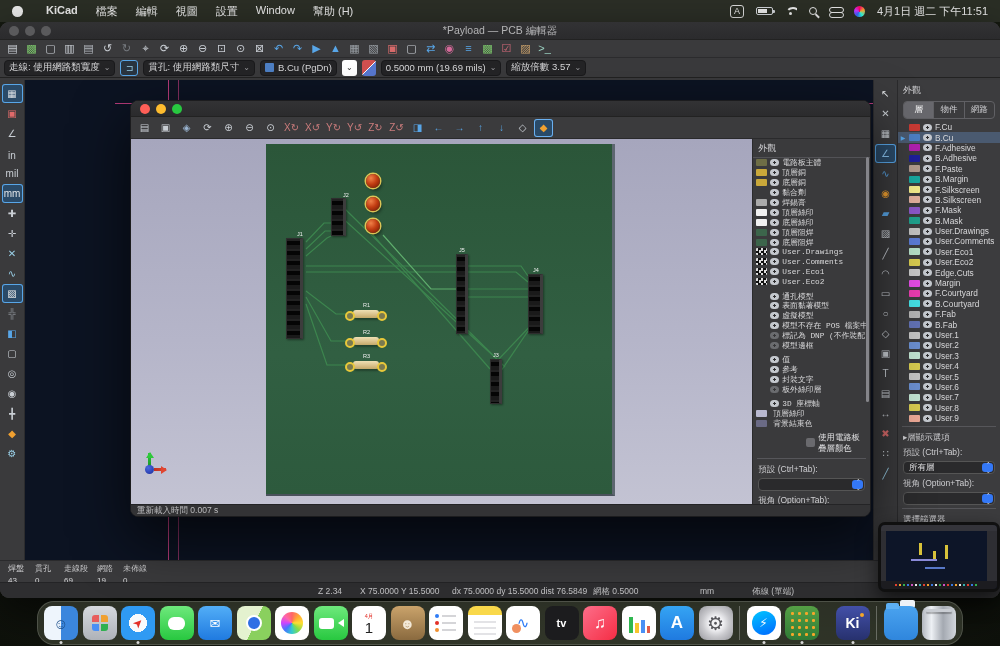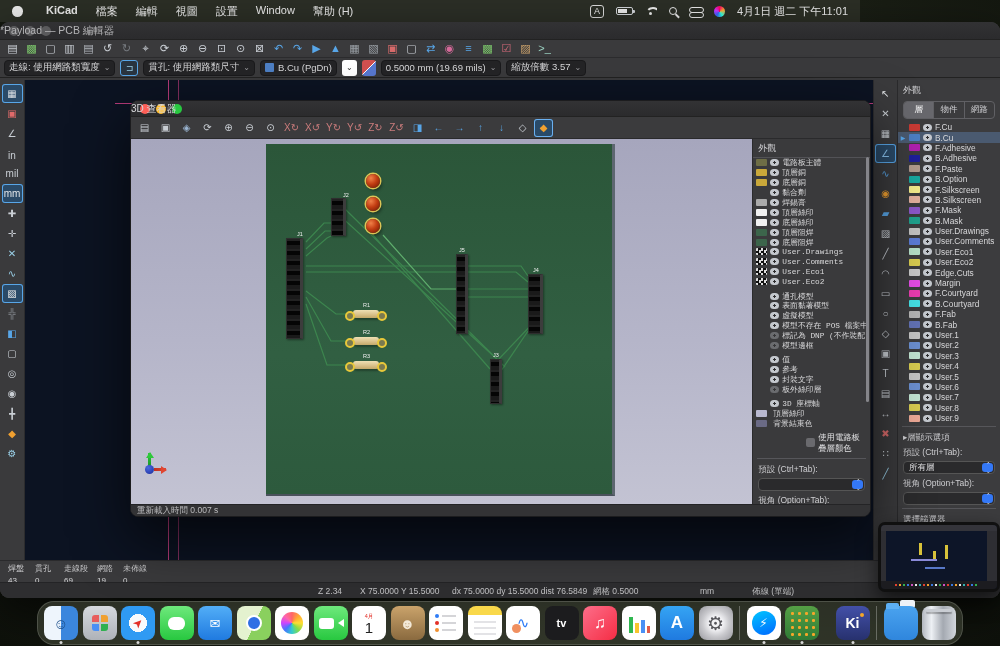--- a/index.html
+++ b/index.html
@@ -1,19 +1,19 @@
 <!DOCTYPE html>
 <html><head>
 <meta charset="utf-8">
 <style>
   *{margin:0;padding:0;box-sizing:border-box;font-family:"Liberation Sans","DejaVu Sans",sans-serif;}
   html,body{width:1000px;height:646px;overflow:hidden;background:#14170f;}
   .stage{position:absolute;inset:0;width:1000px;height:646px;background:radial-gradient(ellipse at 50% 10%,#262b1f 0%,#181c13 55%,#0e110b 100%);}
   
-  .menubar{position:absolute;left:0;top:0;width:860px;height:22px;background:rgba(44,47,38,.96);display:flex;align-items:center;color:#e8e8e8;font-size:11px;}
+  .menubar{position:absolute;left:0;top:0;width:1000px;height:22px;background:rgba(44,47,38,.96);display:flex;align-items:center;color:#e8e8e8;font-size:11px;}
   .menubar .apple{width:11px;height:11px;border-radius:45% 45% 50% 50%;background:#e8e8e8;margin:0 14px 0 12px;}
   .mitem{margin:0 9px;white-space:nowrap;}
   .mitem.bold{font-weight:bold;}
   .mb-right{margin-left:auto;display:flex;align-items:center;gap:12px;padding-right:12px;}
   .inputsrc{border:1px solid #d8d8d8;border-radius:3px;font-size:9px;padding:0 3px;line-height:11px;}
   .batt{width:17px;height:8px;border:1px solid #cfd2d6;border-radius:2px;position:relative;}
   .batt::before{content:"";position:absolute;left:1px;top:1px;bottom:1px;width:9px;background:#e8e8e8;}
   .batt::after{content:"";position:absolute;right:-3px;top:2px;width:2px;height:3px;background:#cfd2d6;border-radius:0 1px 1px 0;}
   .wifi{width:12px;height:9px;position:relative;overflow:hidden;}
   .wifi::before{content:"";position:absolute;left:0;top:0;width:12px;height:12px;border:2px solid #e8e8e8;border-radius:50%;clip-path:polygon(50% 50%,0 0,100% 0);}
@@ -24,21 +24,21 @@
   .ccicon::before,.ccicon::after{content:"";position:absolute;left:0;width:13px;height:4px;border:1px solid #e8e8e8;border-radius:3px;}
   .ccicon::after{top:5px;}
   .siri{width:11px;height:11px;border-radius:50%;background:conic-gradient(#f06,#fa3,#3fd,#36f,#c3f,#f06);}
   .clock{font-size:11px;}
   
   .pcbwin{position:absolute;left:0;top:22px;width:1000px;height:576px;background:#3a3a3c;border-radius:9px 9px 9px 9px;box-shadow:0 15px 40px rgba(0,0,0,.6);overflow:hidden;}
   .titlebar{height:18px;background:linear-gradient(#323234,#2b2b2d);display:flex;align-items:center;position:relative;border-bottom:1px solid #222;}
   .lights{display:flex;gap:6px;margin-left:9px;}
   .light{width:10px;height:10px;border-radius:50%;}
   .dimlight{background:#5a5a5c;}
-  .wtitle{position:absolute;left:0;right:0;font-size:10.5px;color:#b4b4b6;}
+  .wtitle{position:absolute;left:0;right:0;text-align:center;font-size:10.5px;color:#b4b4b6;}
   .tb1{height:18px;background:#3a3a3c;display:flex;align-items:center;gap:2px;padding:0 4px;border-bottom:1px solid #2c2c2e;}
   .ticon{min-width:17px;height:15px;display:flex;align-items:center;justify-content:center;font-size:11px;line-height:15px;border-radius:3px;}
   .ticon.sel{background:#2a4a68;box-shadow:0 0 0 1px #58a6e8 inset;}
   .tb2{height:20px;background:#3a3a3c;display:flex;align-items:center;gap:5px;padding:0 4px;border-bottom:1px solid #222;}
   .combo{background:#242426;border:1px solid #1a1a1c;border-radius:4px;color:#d6d6d8;font-size:9.5px;height:16px;display:flex;align-items:center;padding:0 4px;gap:4px;white-space:nowrap;}
   .combo .arr{color:#9a9a9e;font-size:8px;}
   .swatch-sq{width:9px;height:9px;background:#4d7fc4;border-radius:1px;}
   .tb2-btn{width:15px;height:16px;background:#fff;border-radius:3px;color:#333;font-size:8px;display:flex;align-items:center;justify-content:center;}
   .tb2-diag{width:14px;height:16px;border-radius:3px;background:linear-gradient(135deg,#d05050 0 48%,#fff 48% 52%,#5878d0 52%);}
   .tb2-net{width:18px;height:16px;border:1px solid #58a6e8;border-radius:3px;color:#9ad0e8;font-size:9px;display:flex;align-items:center;justify-content:center;background:#2a3540;}
@@ -182,21 +182,21 @@
 
         <span class="mitem">幫助 (H)</span>
       </span>
     <span class="mb-right">
       <span class="inputsrc">A</span>
       <span class="batt"></span>
       <span class="wifi"></span>
       <span class="magw"></span>
       <span class="ccicon"></span>
       <span class="siri"></span>
-      <span class="clock">4月1日 週二 下午11:01</span>
+      <span class="clock">4月1日 週二 下午11:51</span>
     </span>
   </div>
 
   <div class="pcbwin">
     <div class="titlebar">
       <span class="lights">
         <span class="light dimlight"></span>
         <span class="light dimlight"></span>
         <span class="light dimlight"></span>
       </span>
@@ -560,21 +560,21 @@
             <span class="selarr">▶</span>
             <span class="lsw" style="background: rgb(178, 155, 142);"></span>
             <span class="eye"></span>
             <span class="lname">F.Paste</span>
           </div>
 
           <div class="lrow">
             <span class="selarr">▶</span>
             <span class="lsw" style="background: rgb(24, 168, 160);"></span>
             <span class="eye"></span>
-            <span class="lname">B.Option</span>
+            <span class="lname">B.Margin</span>
           </div>
 
           <div class="lrow">
             <span class="selarr">▶</span>
             <span class="lsw" style="background: rgb(243, 235, 139);"></span>
             <span class="eye"></span>
             <span class="lname">F.Silkscreen</span>
           </div>
 
           <div class="lrow">
@@ -784,21 +784,20 @@
     </div>
   </div>
 
   <div class="v3d">
     <div class="titlebar">
       <span class="lights">
         <span class="light" style="background:#ff5f57;"></span>
         <span class="light" style="background:#febc2e;"></span>
         <span class="light" style="background:#28c840;"></span>
       </span>
-      <span class="wtitle">3D 查看器</span>
     </div>
     <div class="v3d-tb">
 
         <span class="ticon" style="color: rgb(201, 206, 212);">
           <span style="font-size:10px;">▤</span>
         </span>
 
         <span class="ticon" style="color: rgb(201, 206, 212);">
           <span style="font-size:10px;">▣</span>
         </span>

